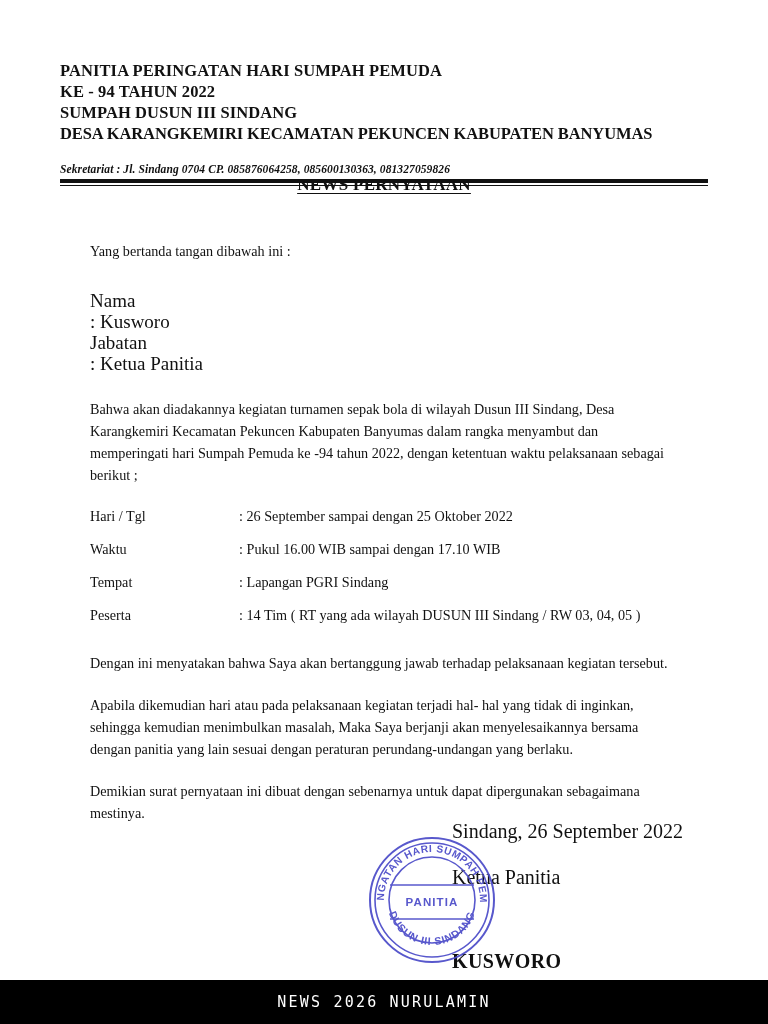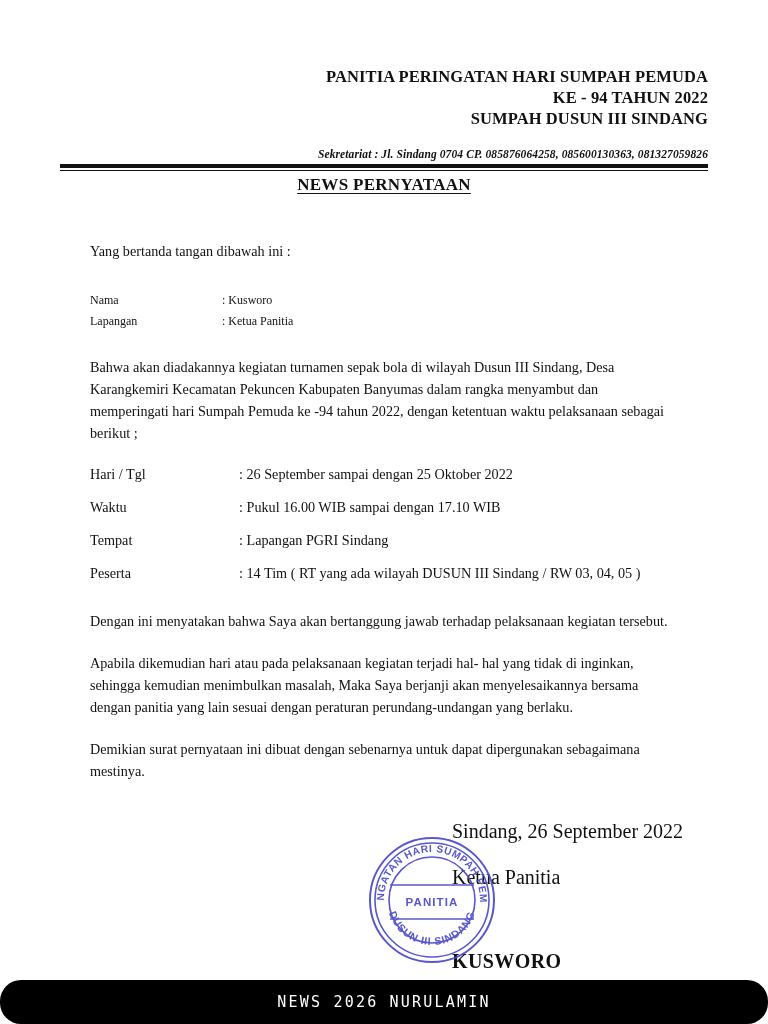--- a/index.html
+++ b/index.html
@@ -21,23 +21,23 @@
     left: 0; top: 0;
     width: 768px;
     height: 1024px;
     background: #ffffff;
   }
 
   
   .letterhead {
     position: absolute;
     left: 60px;
-    top: 66px;
+    top: 60px;
     width: 648px;
-    text-align: right;
+    text-align: left;
   }
   .lh-line {
     font-weight: bold;
     font-size: 16.5px;
     line-height: 21px;
     letter-spacing: 0.1px;
     white-space: nowrap;
   }
   .lh-line.wide {
     font-size: 16.5px;
@@ -91,22 +91,23 @@
     text-align: left;
   }
   .spacer-14 { height: 14px; }
   .spacer-20 { height: 20px; }
   .spacer-24 { height: 24px; }
   .spacer-28 { height: 28px; }
 
   
   .id-row {
     display: flex;
-    font-size: 12px;
+    font-size: 19px;
     line-height: 21px;
+    flex-direction: column;
   }
   .id-row .k { width: 132px; flex: none; }
   .id-row .v { flex: 1; }
 
   
   .detail-row {
     display: flex;
     font-size: 14.2px;
     line-height: 33px;
     gap: 17px;
@@ -163,40 +164,41 @@
 </style>
 </head>
 <body>
 
 <div class="page">
 
   <div class="letterhead">
     <div class="lh-line">PANITIA PERINGATAN HARI SUMPAH PEMUDA</div>
     <div class="lh-line">KE  - 94 TAHUN 2022</div>
     <div class="lh-line">SUMPAH DUSUN III SINDANG</div>
+    <div class="lh-line wide">DESA KARANGKEMIRI KECAMATAN PEKUNCEN KABUPATEN BANYUMAS</div>
     <div class="lh-sub">Sekretariat : Jl. Sindang 0704 CP. 085876064258, 085600130363, 081327059826</div>
     <div class="lh-rule"></div>
   </div>
 
   <div class="doc-title">
     <span>NEWS PERNYATAAN</span>
   </div>
 
   <div class="body-area">
 
     <p class="para">Yang bertanda tangan dibawah ini :</p>
 
     <div class="spacer-28"></div>
 
     <div class="id-row">
       <span class="k">Nama</span>
       <span class="v">: Kusworo</span>
     </div>
     <div class="id-row">
-      <span class="k">Lapangan</span>
+      <span class="k">Jabatan</span>
       <span class="v">: Ketua Panitia</span>
     </div>
 
     <div class="spacer-24"></div>
 
     <p class="para">Bahwa akan diadakannya kegiatan turnamen sepak bola di wilayah Dusun III Sindang, Desa Karangkemiri Kecamatan Pekuncen Kabupaten Banyumas dalam rangka menyambut dan memperingati hari Sumpah Pemuda ke -94 tahun 2022, dengan ketentuan waktu pelaksanaan sebagai berikut ;</p>
 
     <div class="spacer-14"></div>
 
     <div class="detail-row">
@@ -253,17 +255,17 @@
       <text font-family="'Liberation Sans','DejaVu Sans',sans-serif" font-size="10.2" font-weight="bold" fill="#4a4ac8" letter-spacing="0.6">
         <textPath href="#arcTop" startOffset="50%" text-anchor="middle">PERINGATAN HARI SUMPAH PEMUDA</textPath>
       </text>
       <text font-family="'Liberation Sans','DejaVu Sans',sans-serif" font-size="10.6" font-weight="bold" fill="#4a4ac8" letter-spacing="0.8">
         <textPath href="#arcBottom" startOffset="50%" text-anchor="middle">DUSUN III SINDANG</textPath>
       </text>
       <text x="64" y="70" text-anchor="middle" font-family="'Liberation Sans','DejaVu Sans',sans-serif" font-size="11.5" font-weight="bold" fill="#4a4ac8" letter-spacing="1.1">PANITIA</text>
     </svg>
   </div>
 
-  <div class="banner" style="background: rgb(0, 0, 0); border-radius: 21px;">
+  <div class="banner" style="background: rgb(0, 0, 0);">
     <span style="color: rgb(255, 255, 255);">NEWS 2026 NURULAMIN</span>
   </div>
 
 </div>
 
 </body></html>

